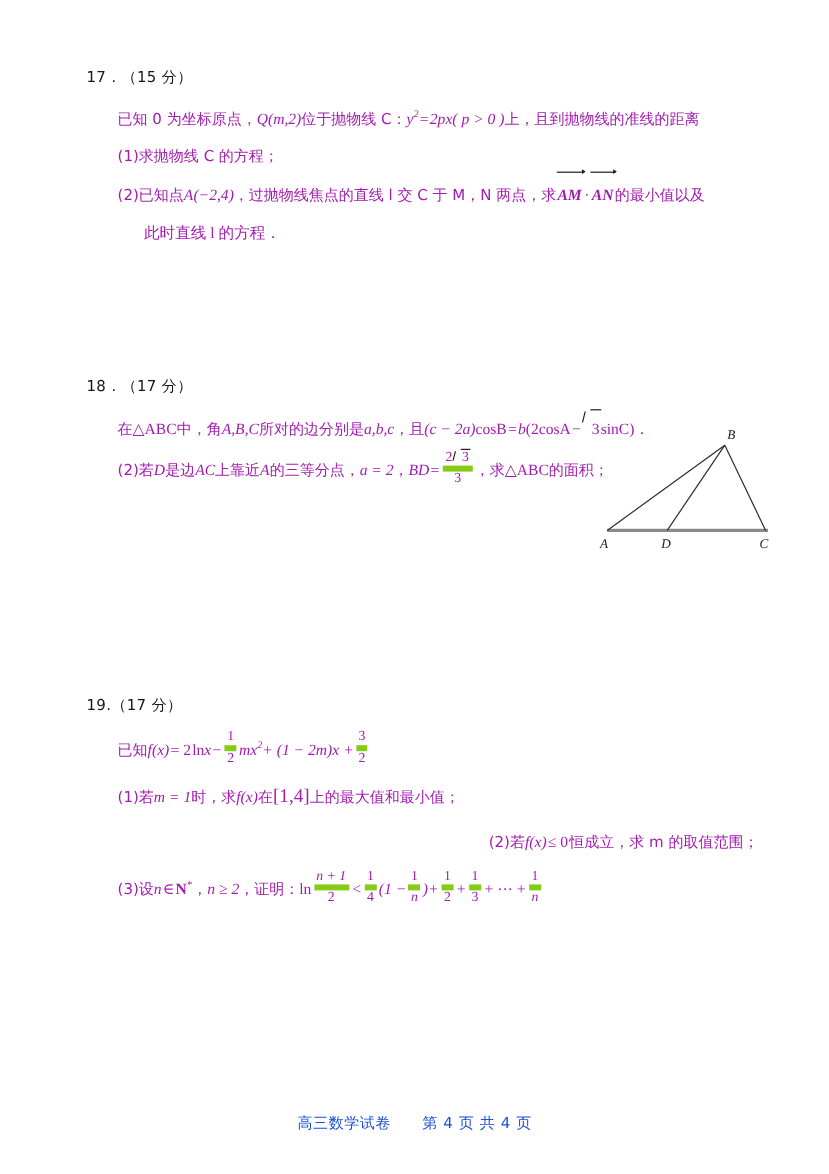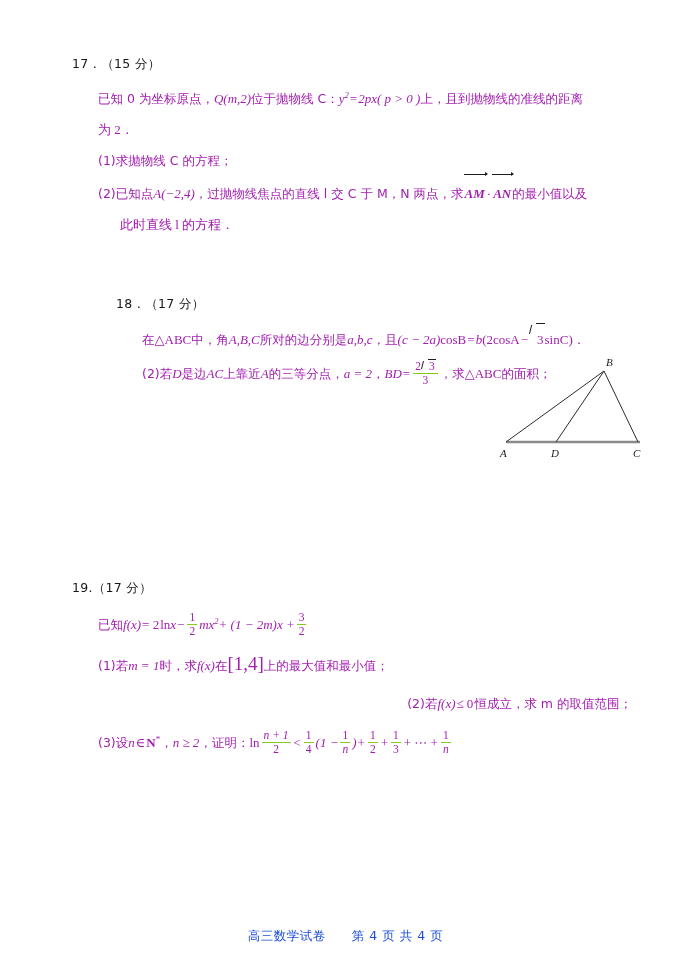--- a/index.html
+++ b/index.html
@@ -72,21 +72,21 @@
   
   .frac {
     display: inline-block;
     vertical-align: -0.52em;
     text-align: center;
     font-size: 11.5px;
     line-height: 1.12;
     margin: 0 2px;
     font-style: italic;
   }
-  .frac > .num { display: block; padding: 0 2px; border-bottom: 1px solid #84cc16; }
+  .frac > .num { display: block; padding: 0 2px; border-bottom: 5px solid #84cc16; }
   .frac > .den { display: block; padding: 0 2px; }
 
   
   .rad {
     display: inline-block;
     position: relative;
     padding-left: 7px;
     font-style: italic;
   }
   .rad::before {
@@ -127,21 +127,21 @@
     right: -2px;
     top: -6.5px;
     width: 0;
     height: 0;
     border-left: 3.5px solid #1d1d1d;
     border-top: 2px solid transparent;
     border-bottom: 2px solid transparent;
   }
 
   
-  .brk { font-style: normal; font-size: 19px; }
+  .brk { font-style: normal; font-size: 16px; }
 
   
   .figure {
     position: absolute;
     left: 492px;
     top: 356px;
     width: 152px;
     height: 108px;
   }
   .figure svg { display: block; }
@@ -168,34 +168,33 @@
   <div class="prob" style="top:56px;">
 
     <div class="prob-head">
       <span class="cn">17．</span><span class="cn">（15 分）</span>
     </div>
 
     <div class="line" style="margin-top:10px;">
       <span class="cn">已知 0 为坐标原点，</span><span class="m">Q</span><span class="m">(m,2)</span><span class="cn">位于抛物线 C：</span><span class="m">y</span><sup class="exp">2</sup><span class="op">=</span><span class="m">2px</span><span class="m">( p &gt; 0 )</span><span class="cn">上，且到抛物线的准线的距离</span>
     </div>
 
-    <div class="line">为 2．</div>
 
     <div class="line">
       <span class="cn">(1)</span><span class="cn">求抛物线 C 的方程；</span>
     </div>
 
     <div class="line">
       <span class="cn">(2)</span><span class="cn">已知点</span><span class="m">A</span><span class="m">(−2,4)</span><span class="cn">，过抛物线焦点的直线 l 交 C 于 M，N 两点，求</span><span class="vec"><span>AM</span><i class="tip"></i></span><span class="op">·</span><span class="vec"><span>AN</span><i class="tip"></i></span><span class="cn">的最小值以及</span>
     </div>
 
     <div class="line indent2">此时直线 l 的方程．</div>
   </div>
 
-  <div class="prob" style="top:296px;margin-left:44px;">
+  <div class="prob" style="top:314px;">
 
     <div class="prob-head">
       <span class="cn">18．</span><span class="cn">（17 分）</span>
     </div>
 
     <div class="line" style="margin-top:10px;">
       <span class="cn">在</span><span class="mu">△</span><span class="mu">ABC</span><span class="cn">中，角</span><span class="m">A,B,C</span><span class="cn">所对的边分别是</span><span class="m">a,b,c</span><span class="cn">，且</span><span class="m">(c − 2a)</span><span class="mu">cosB</span><span class="op">=</span><span class="m">b</span><span class="mu">(</span><span class="mu">2cosA</span><span class="op">−</span><span class="rad"><span class="radband mu">3</span></span><span class="mu">sinC</span><span class="mu">)</span><span class="cn">．</span>
     </div>
 
 

